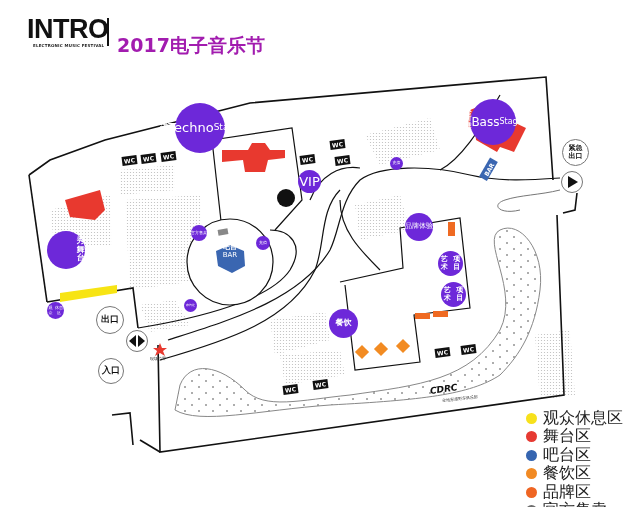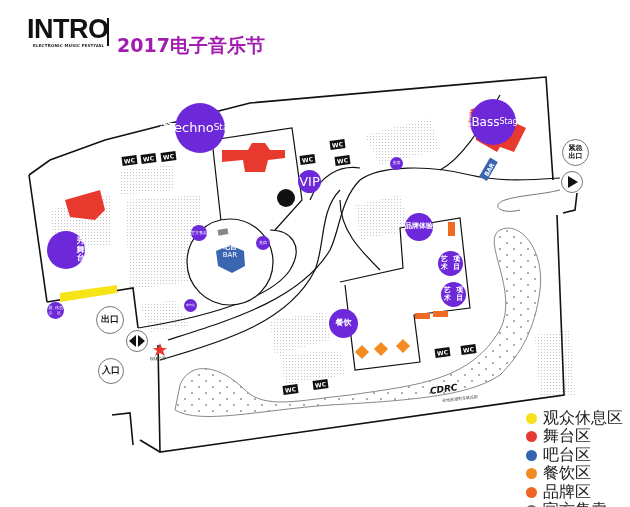--- a/index.html
+++ b/index.html
@@ -117,21 +117,21 @@
 </div>
 
 <div class="badge" style="left:298px;top:170px;width:23px;height:23px;font-size:13px;">VIP</div>
 
 <div class="abs" style="left:216px;top:244px;width:28px;text-align:center;color:#fff;line-height:1.1;">
   <div style="font-size:7px;font-weight:bold;">吧台</div>
   <div style="font-size:7px;">BAR</div>
 </div>
 <div class="abs" style="left:482px;top:166px;font-size:6px;color:#fff;font-weight:bold;transform:rotate(-60deg);">BAR</div>
 
-<div class="badge" style="left:405px;top:213px;width:28px;height:28px;font-size:7px;font-weight:bold;">
+<div class="badge" style="left:405px;top:213px;width:28px;height:28px;font-size:7px;font-weight:normal;">
   <span>品牌</span>
   <span>体验</span>
 </div>
 <div class="badge" style="left:438px;top:251px;width:25px;height:25px;font-size:7px;font-weight:bold;">
   <span>艺术</span>
   <span>项目</span>
 </div>
 <div class="badge" style="left:441px;top:282px;width:25px;height:25px;font-size:7px;font-weight:bold;">
   <span>艺术</span>
   <span>项目</span>

